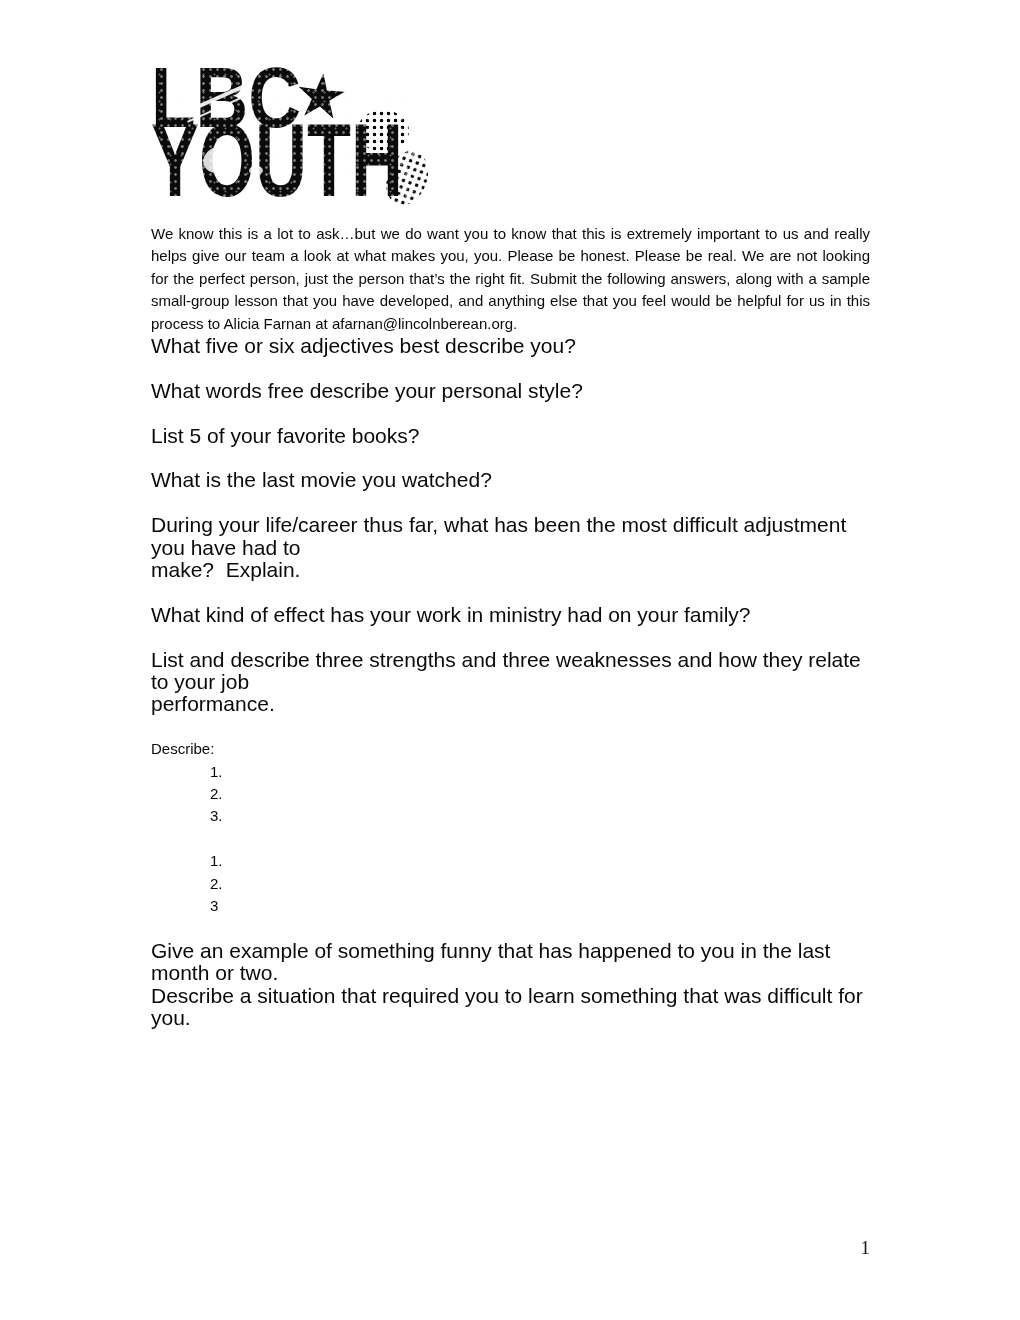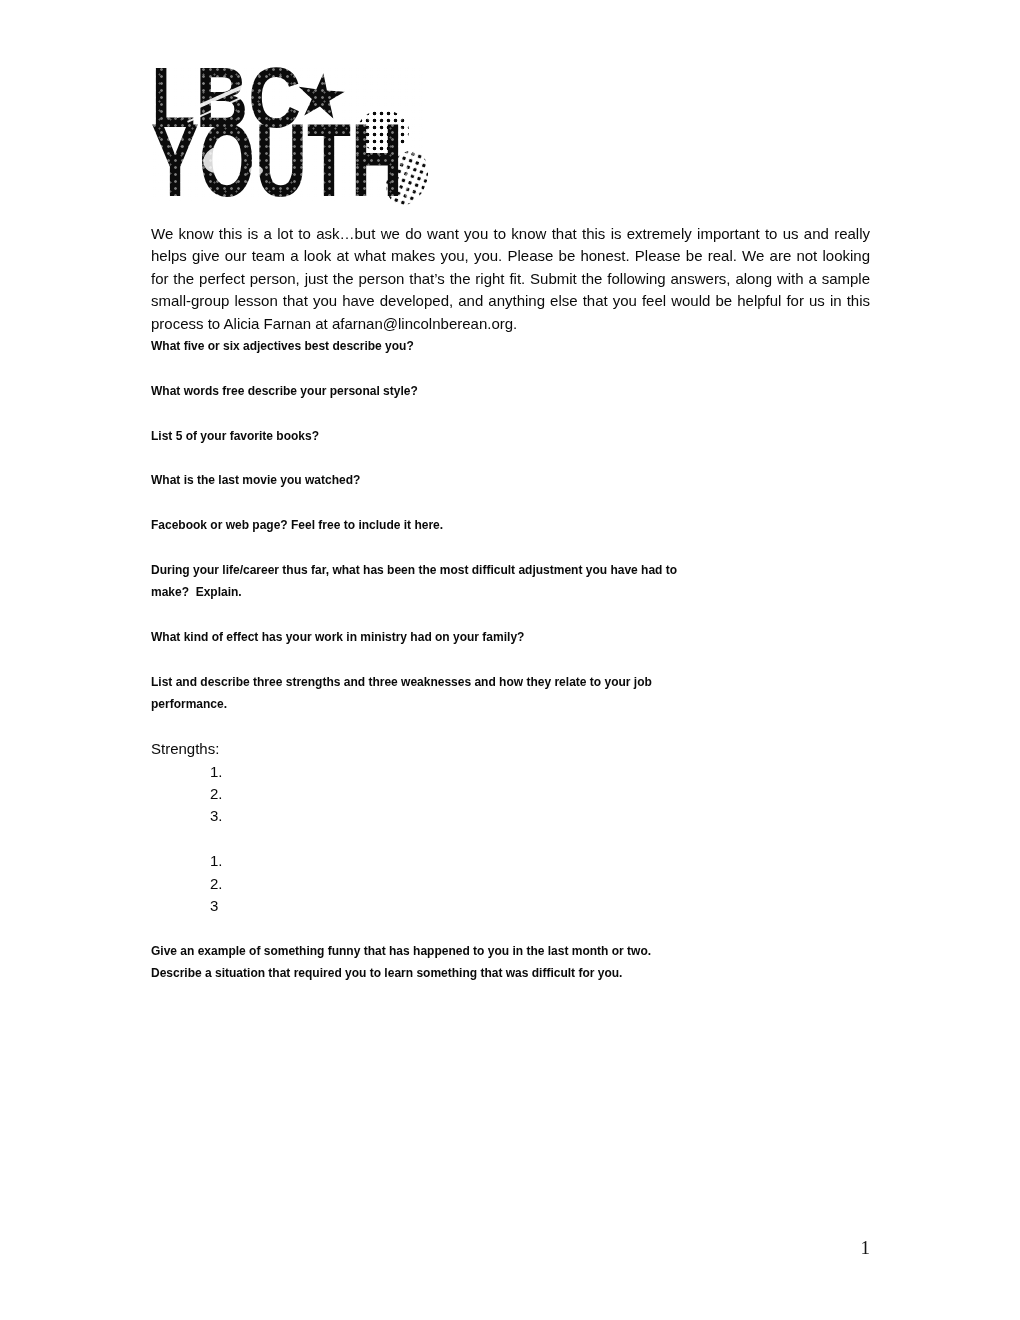--- a/index.html
+++ b/index.html
@@ -78,24 +78,23 @@
   }
   h2.section-heading {
     margin: 24px 0 0 0;
     font-size: 20px;
     line-height: 28px;
     font-weight: bold;
     letter-spacing: -0.4px;
   }
   .q {
     margin: 0 0 22.4px 0;
-    font-size: 12px;
+    font-size: 21px;
     line-height: 22.4px;
     white-space: pre-wrap;
-    font-weight: bold;
   }
   .list-block {
     margin: 0 0 22.4px 0;
     font-size: 15px;
     line-height: 22.4px;
   }
   .list-item { padding-left: 59px; }
 
   .page-number {
     position: absolute;
@@ -130,28 +129,27 @@
 
 
     <p class="intro">We know this is a lot to ask…but we do want you to know that this is extremely important to us and really helps give our team a look at what makes you, you. Please be honest. Please be real. We are not looking for the perfect person, just the person that’s the right fit. Submit the following answers, along with a sample small-group lesson that you have developed, and anything else that you feel would be helpful for us in this process to Alicia Farnan at afarnan@lincolnberean.org.</p>
 
 
     <div id="qa">
         <p class="q">What five or six adjectives best describe you?</p>
         <p class="q">What words free describe your personal style?</p>
         <p class="q">List 5 of your favorite books?</p>
         <p class="q">What is the last movie you watched?</p>
-        <p class="q">Facebook or web page? Feel free to include it here.</p>
         <p class="q">During your life/career thus far, what has been the most difficult adjustment you have had to
 make?  Explain.</p>
         <p class="q">What kind of effect has your work in ministry had on your family?</p>
         <p class="q">List and describe three strengths and three weaknesses and how they relate to your job
 performance.</p>
         <div class="list-block">
-          <div class="list-label">Strengths:</div>
+          <div class="list-label">Describe:</div>
           <div class="list-item">1.</div>
           <div class="list-item">2.</div>
           <div class="list-item">3.</div>
         </div>
         <div class="list-block">
           <div class="list-item">1.</div>
           <div class="list-item">2.</div>
           <div class="list-item">3</div>
         </div>
         <p class="q">Give an example of something funny that has happened to you in the last month or two.

